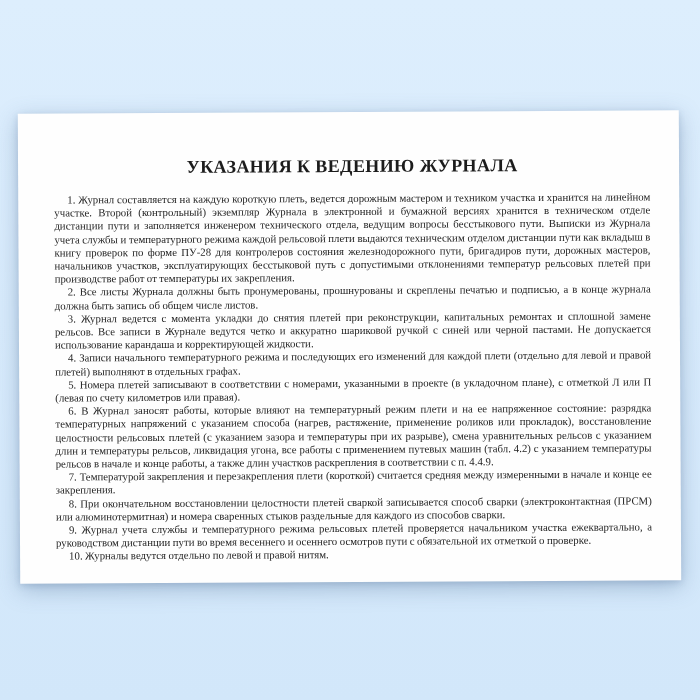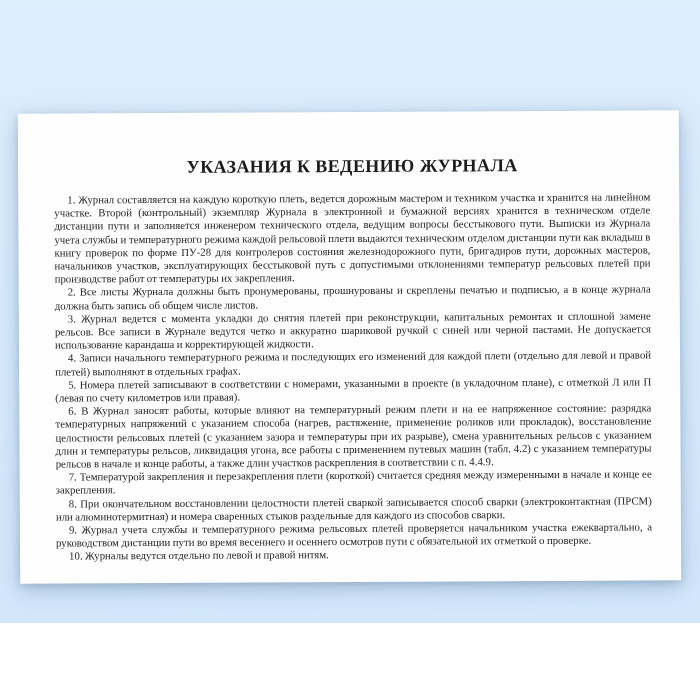--- a/index.html
+++ b/index.html
@@ -8,21 +8,21 @@
   }
   body {
     width: 700px;
     height: 700px;
     overflow: hidden;
     font-family: "Liberation Serif", "DejaVu Serif", serif;
   }
   .scene {
     position: relative;
     width: 700px;
-    height: 623px;
+    height: 700px;
     background: linear-gradient(180deg, var(--bg-top, #ddeefd) 0%, #d8ebfc 45%, var(--bg-bottom, #d2e7fa) 100%);
   }
   .paper {
     position: absolute;
     left: 19px;
     top: 112px;
     width: 661px;
     height: 470px;
     background: var(--paper, #fefefe);
     transform: rotate(-0.3deg);

